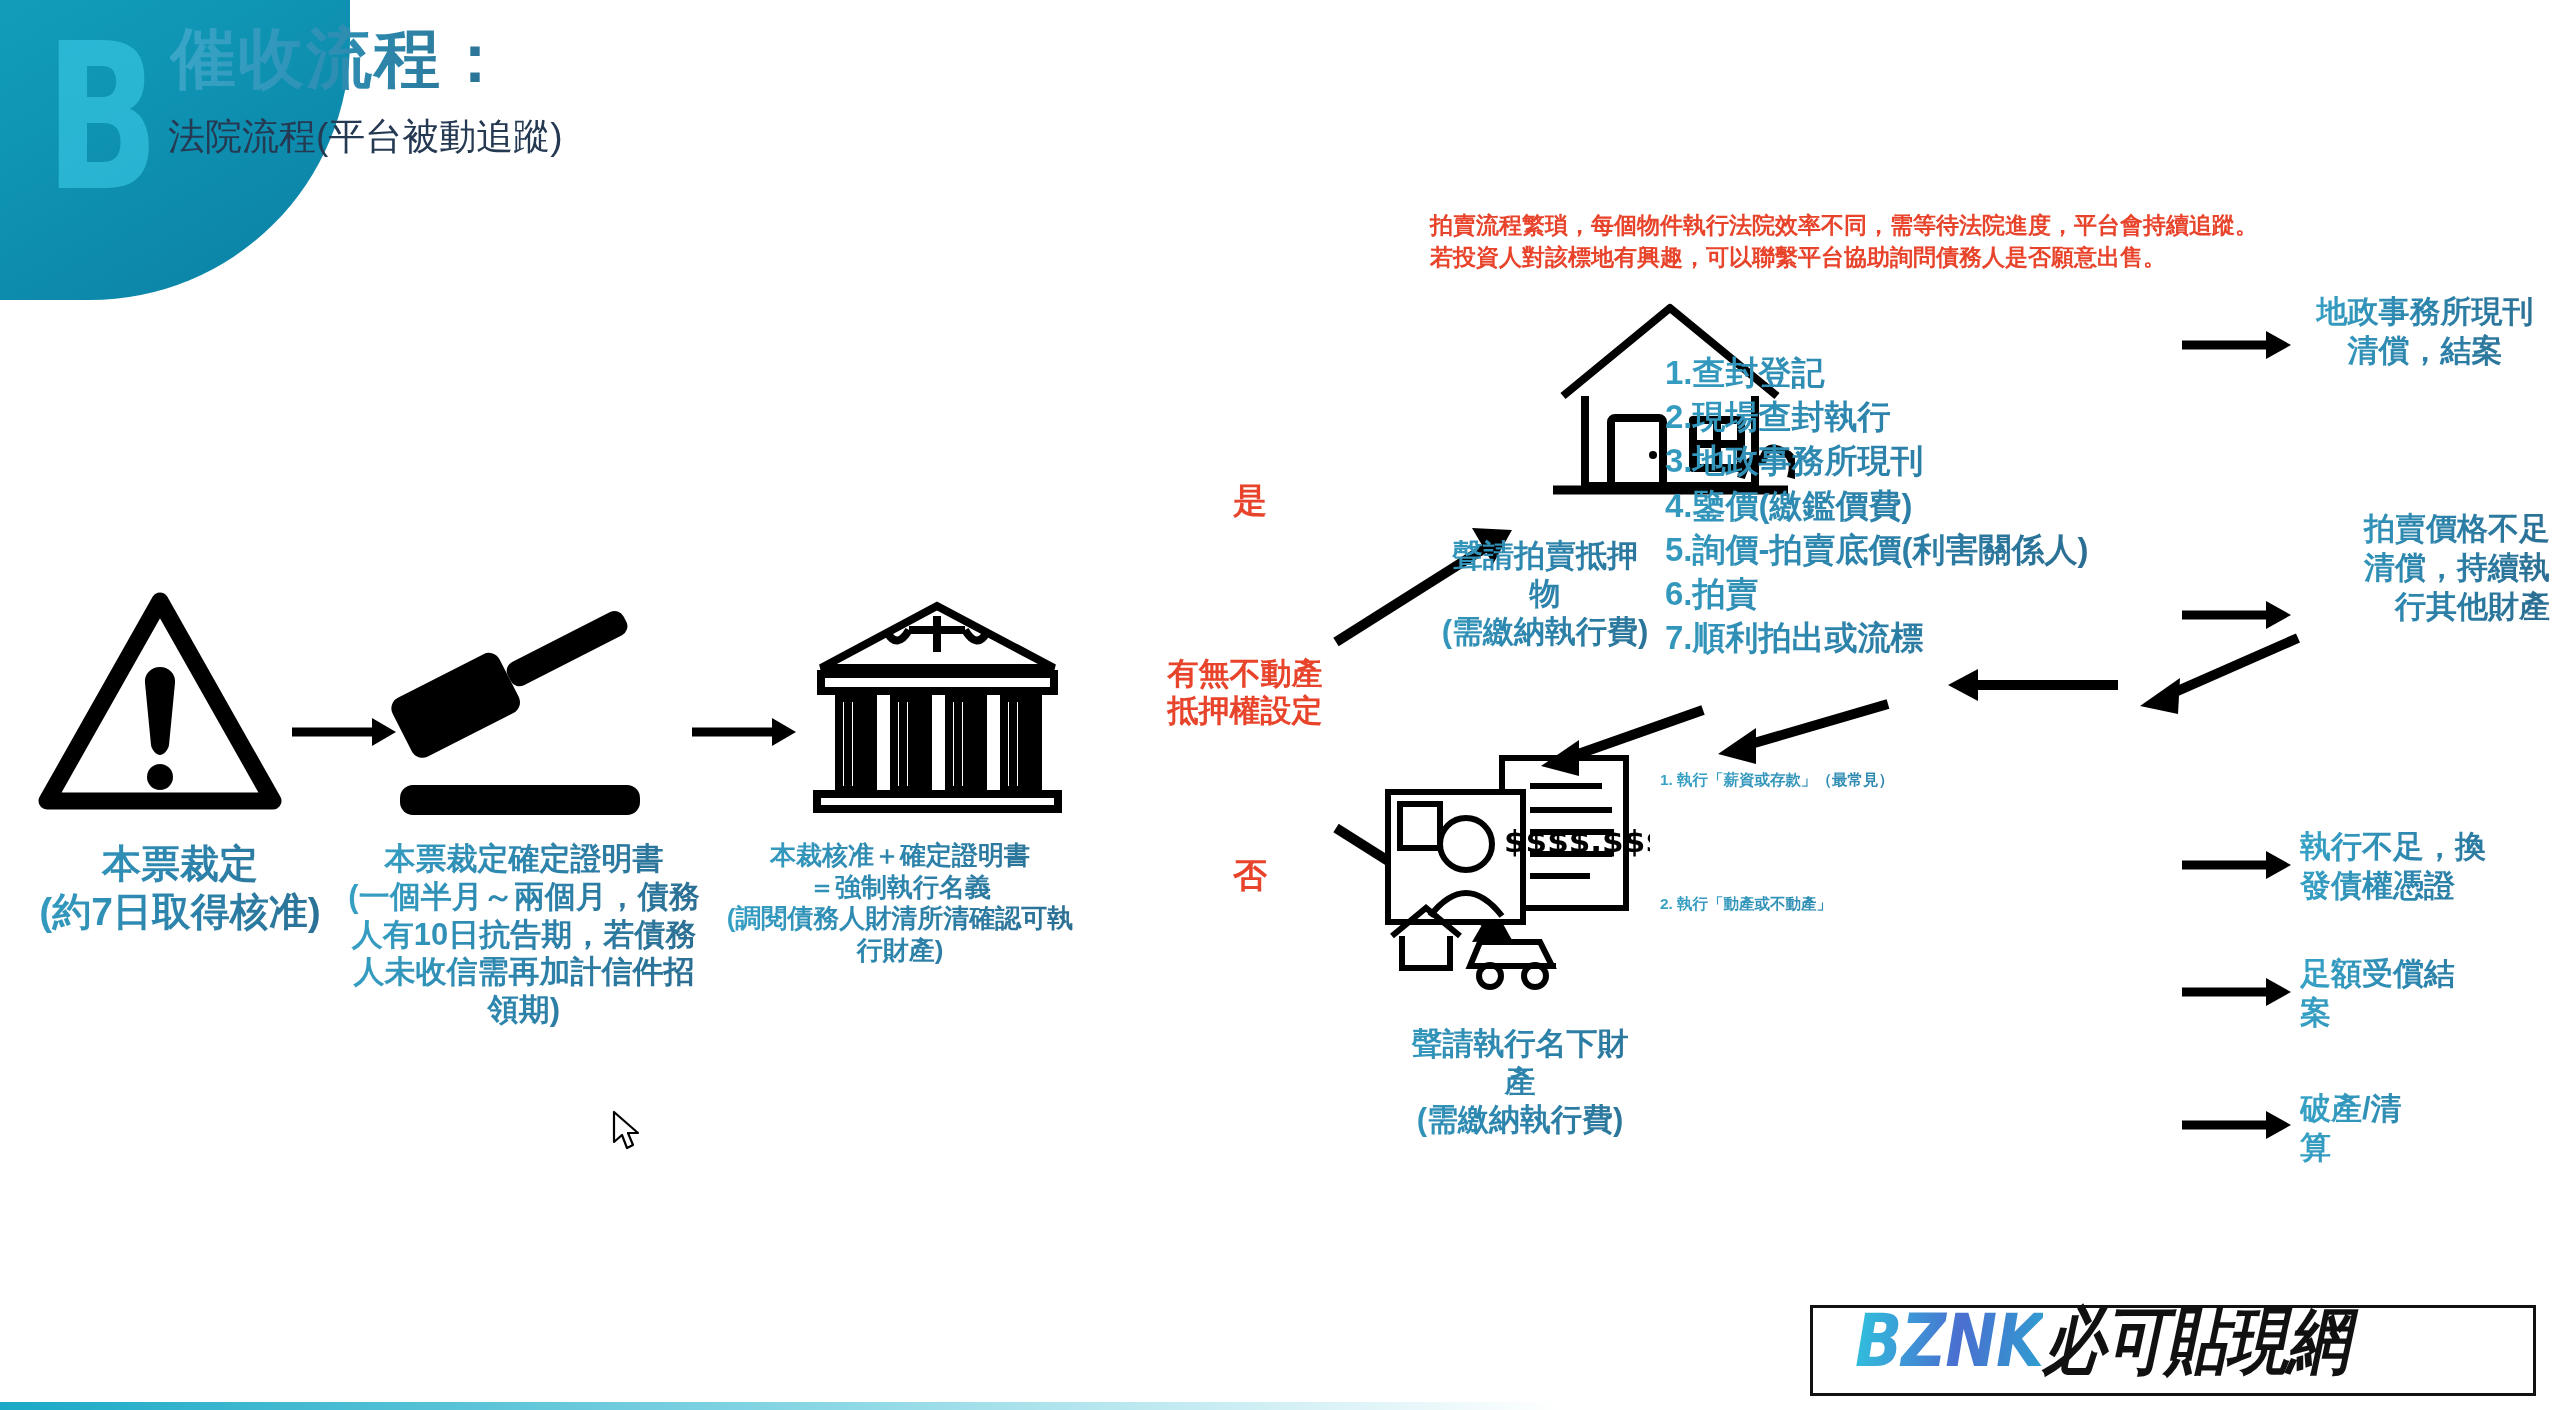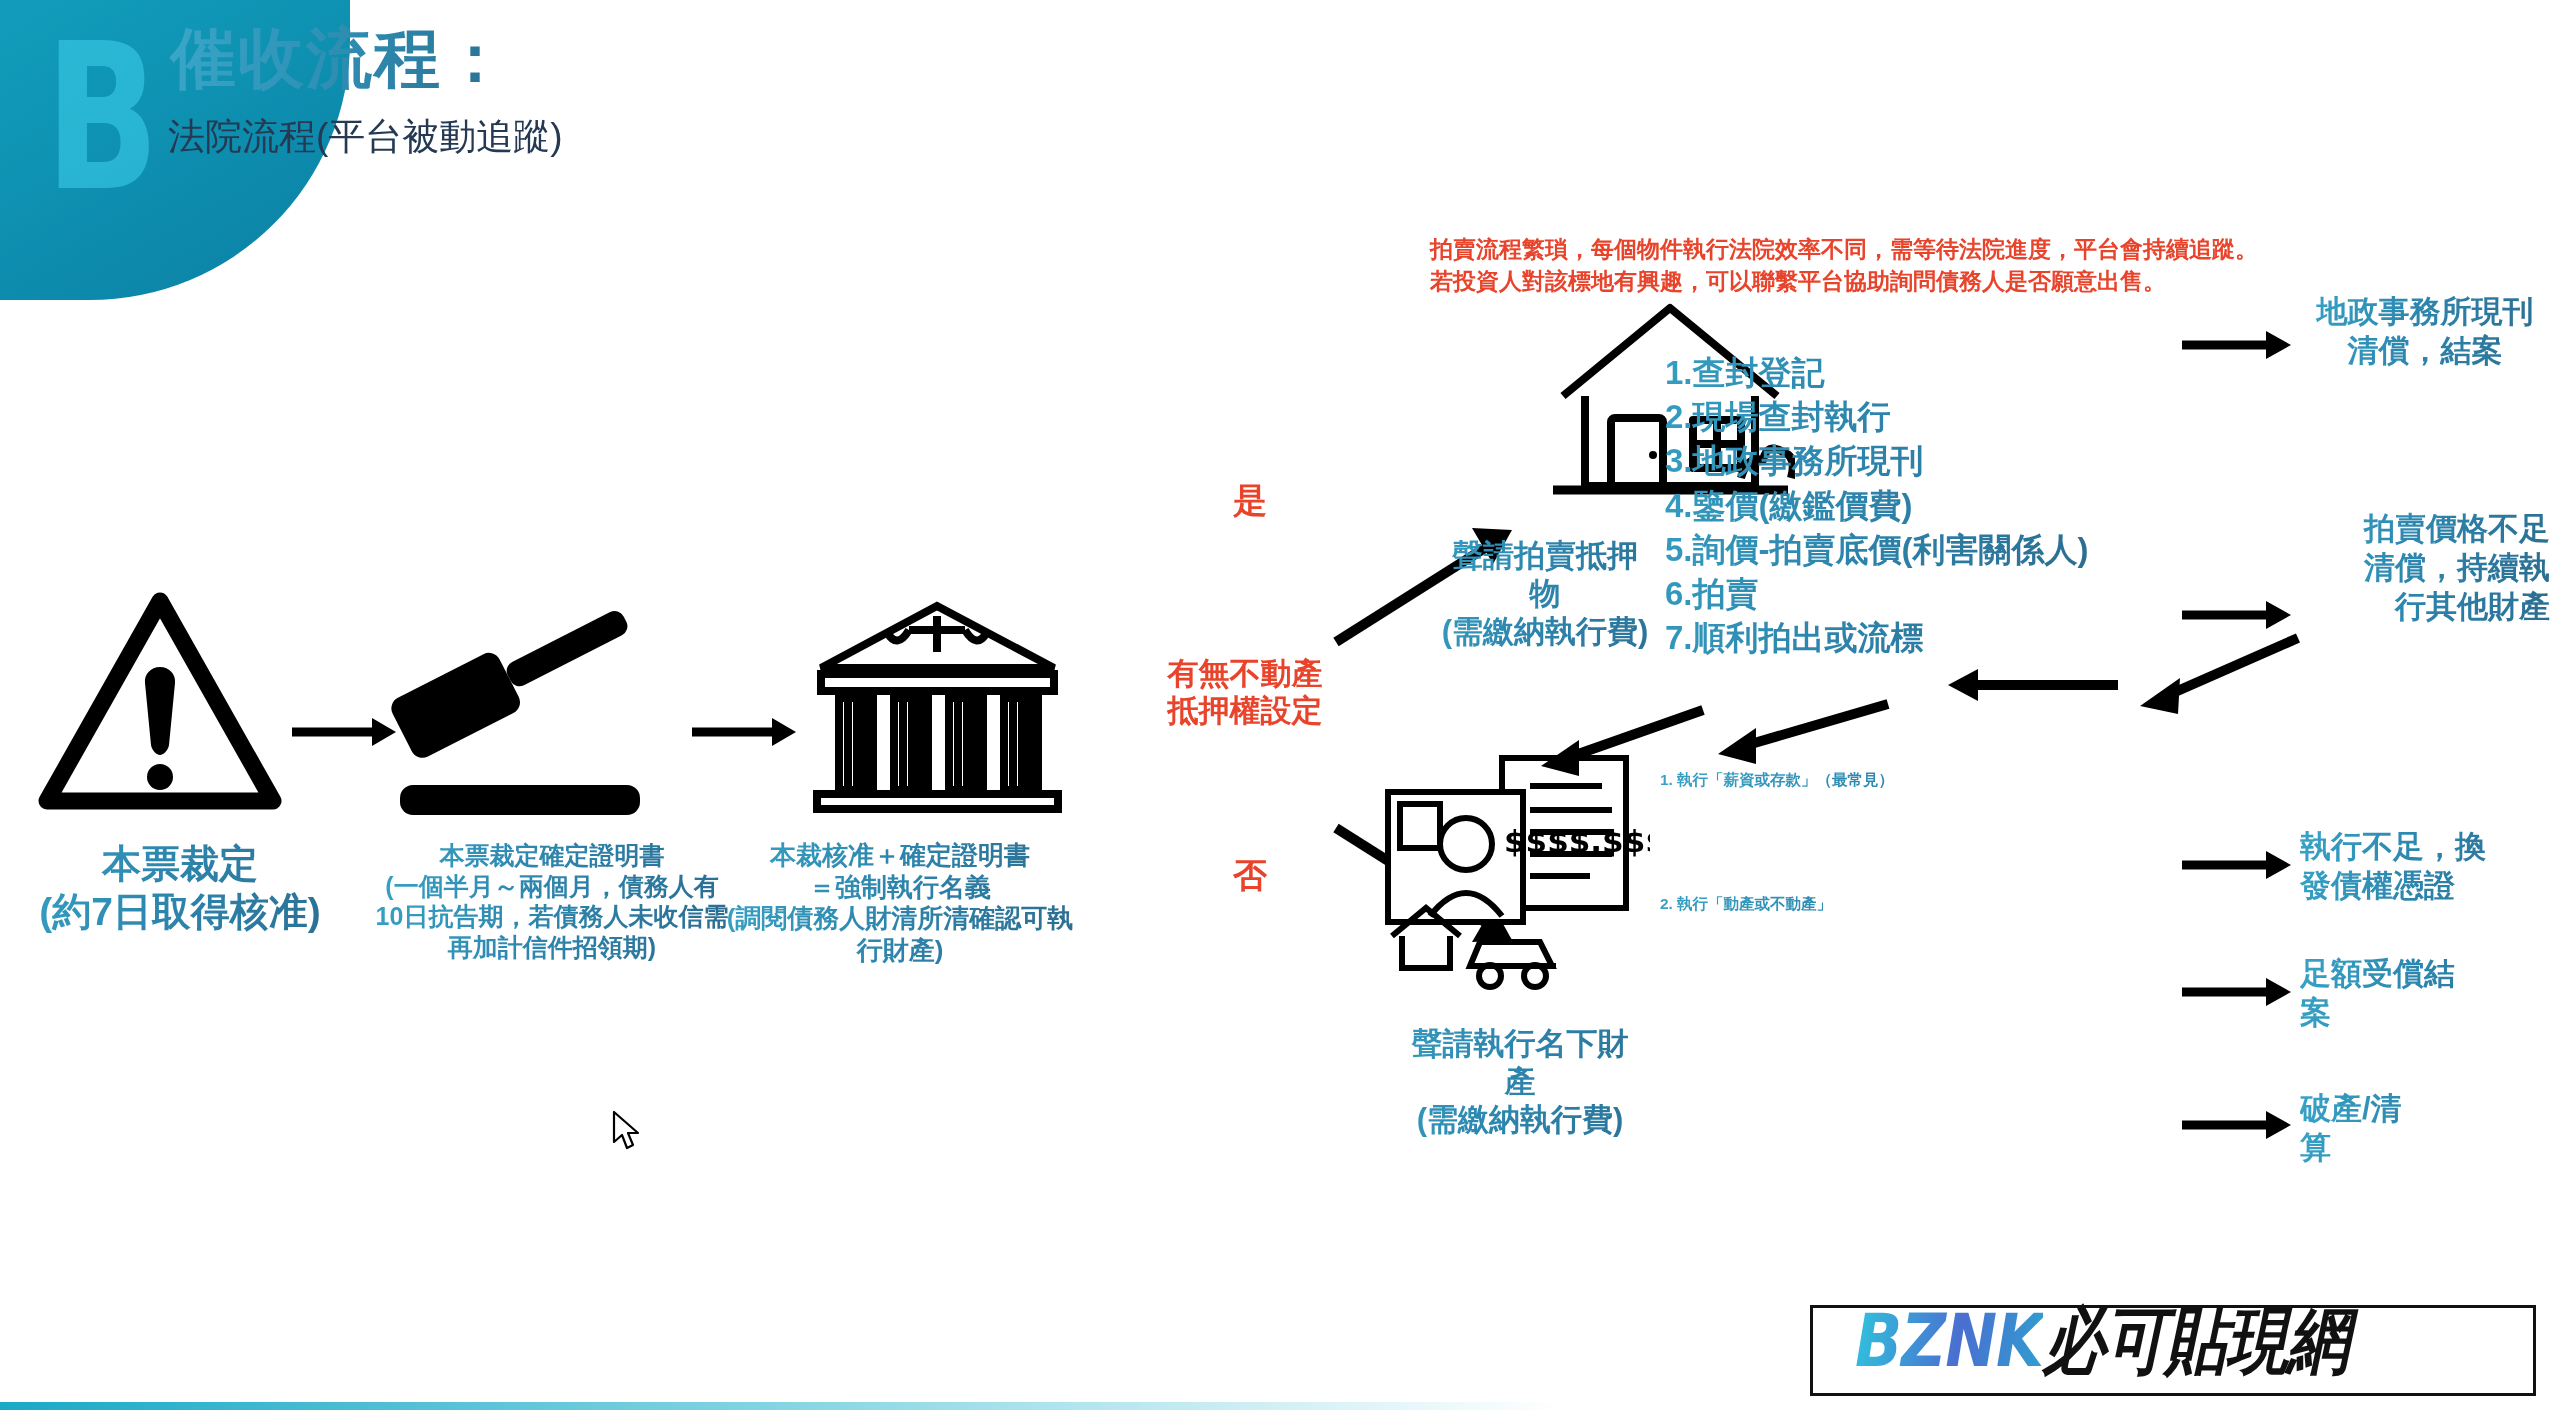--- a/index.html
+++ b/index.html
@@ -56,42 +56,41 @@
     position:absolute;left:168px;top:112px;
     font-size:37px;color:#253a52;
     z-index:5;white-space:nowrap;
   }
 
   
   .notice{
     position:absolute;left:1430px;top:210px;width:1120px;
     color:#e8442c;font-size:23px;font-weight:bold;line-height:1.38;
     z-index:5;
-    margin-top:24px;
   }
   .notice div{white-space:nowrap;}
 
   
   .node-label{
     position:absolute;text-align:center;
     color:#2b7fa8;font-weight:bold;line-height:1.22;
     z-index:5;
   }
   .grad-txt{
     background:linear-gradient(100deg,#37a3c6 0%,#2d86ae 45%,#2b6c90 100%);
     -webkit-background-clip:text;background-clip:text;color:transparent;
   }
   .red-lbl{
     position:absolute;color:#e8442c;font-weight:bold;z-index:5;text-align:center;
     line-height:1.2;
   }
 
   
   .lbl-1{left:0px;top:840px;width:360px;font-size:39px;}
-  .lbl-2{left:372px;top:840px;width:360px;font-size:25px;}
+  .lbl-2{left:344px;top:840px;width:360px;font-size:31px;}
   .lbl-3{left:720px;top:840px;width:360px;font-size:26px;}
 
   
   .icon{position:absolute;z-index:4;}
   .warning-icon{left:35px;top:585px;}
   .gavel-icon{left:370px;top:600px;}
   .court-icon{left:805px;top:590px;}
   .house-icon{left:1545px;top:290px;}
   .assets-icon{left:1380px;top:740px;}
 

